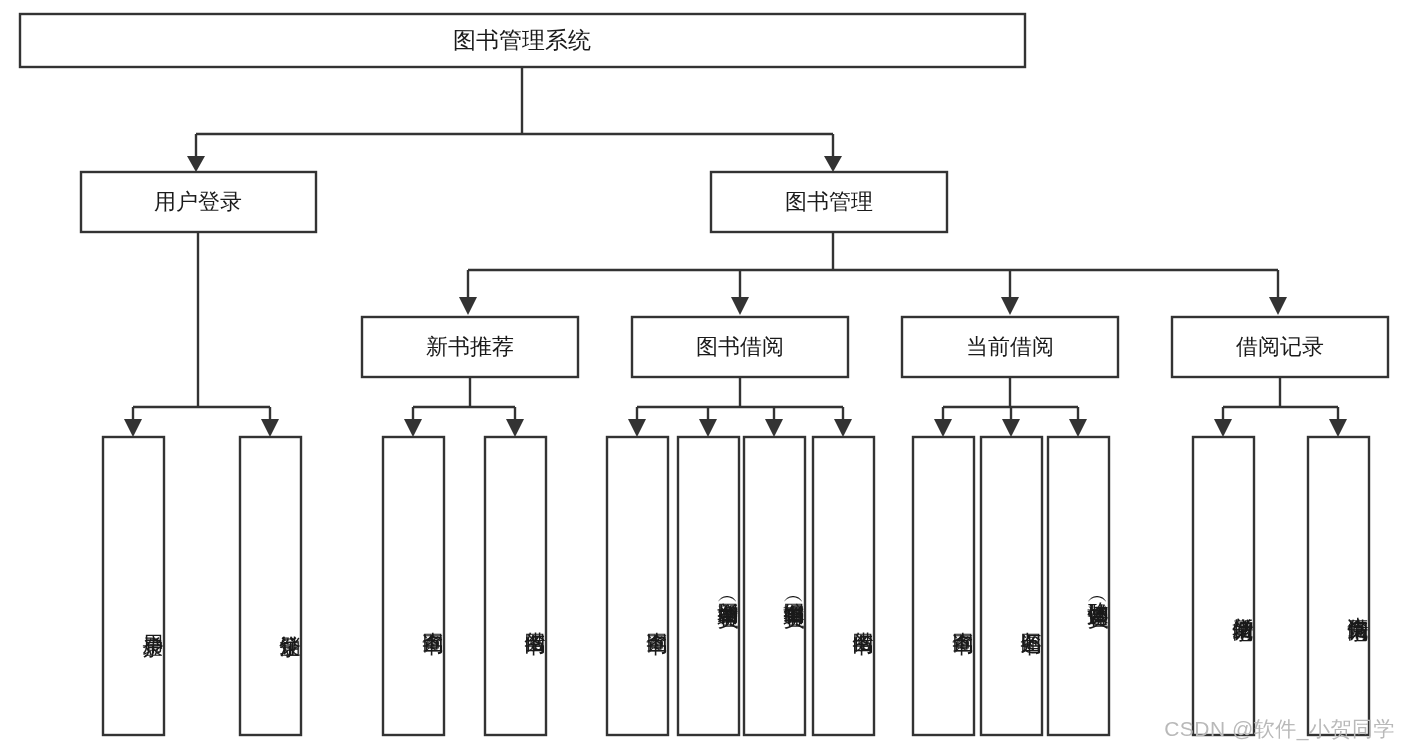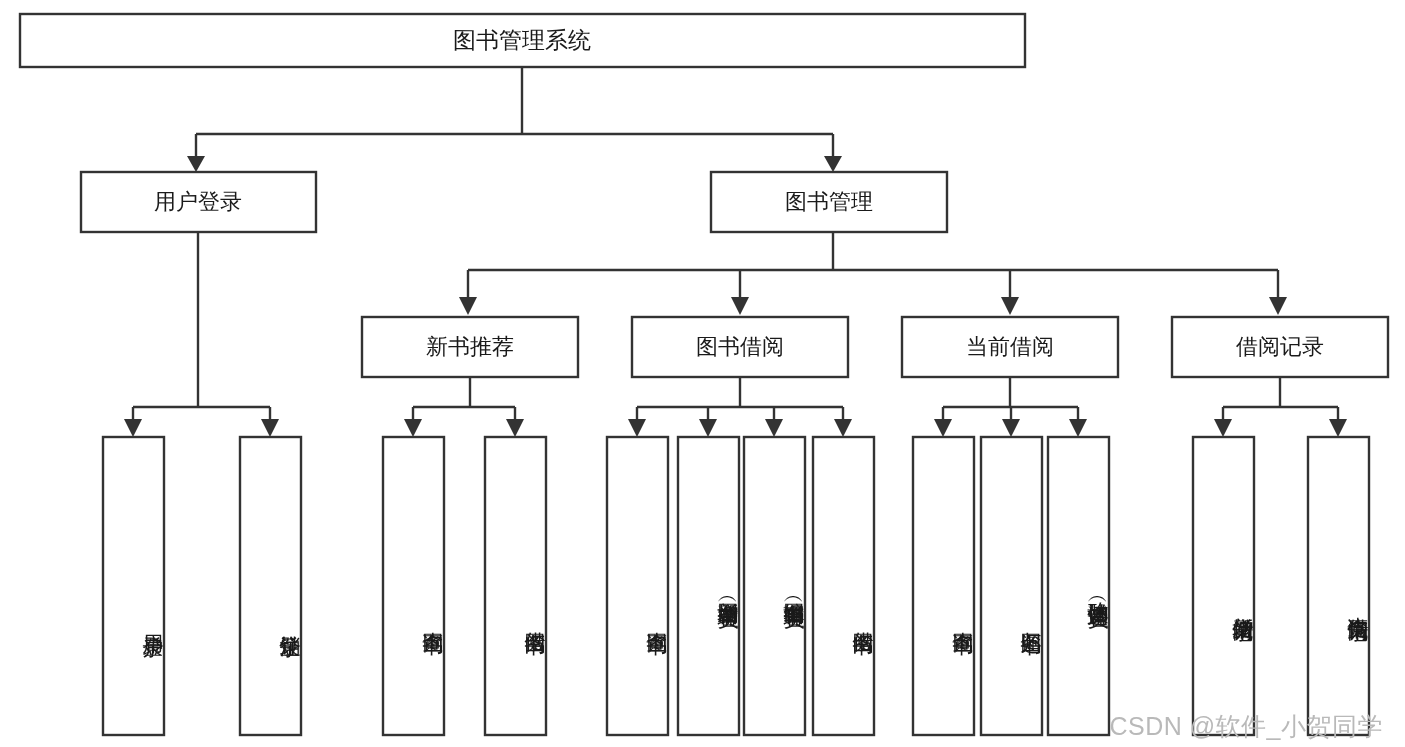--- a/index.html
+++ b/index.html
@@ -62,24 +62,24 @@
     font-size: 21px;
     line-height: 1.02;
     letter-spacing: 1px;
     color: #1a1a1a;
     white-space: nowrap;
     pointer-events: none;
     user-select: none;
   }
   .watermark {
     position: absolute;
-    right: 22px;
+    right: 10px;
     bottom: 4px;
     font-family: "Liberation Sans", "DejaVu Sans", sans-serif;
-    font-size: 25px;
+    font-size: 21px;
     color: #b9b9b9;
     letter-spacing: 0.5px;
     white-space: nowrap;
   }
 </style>
 </head>
 <body>
 
 <div id="diagram-root">
 

